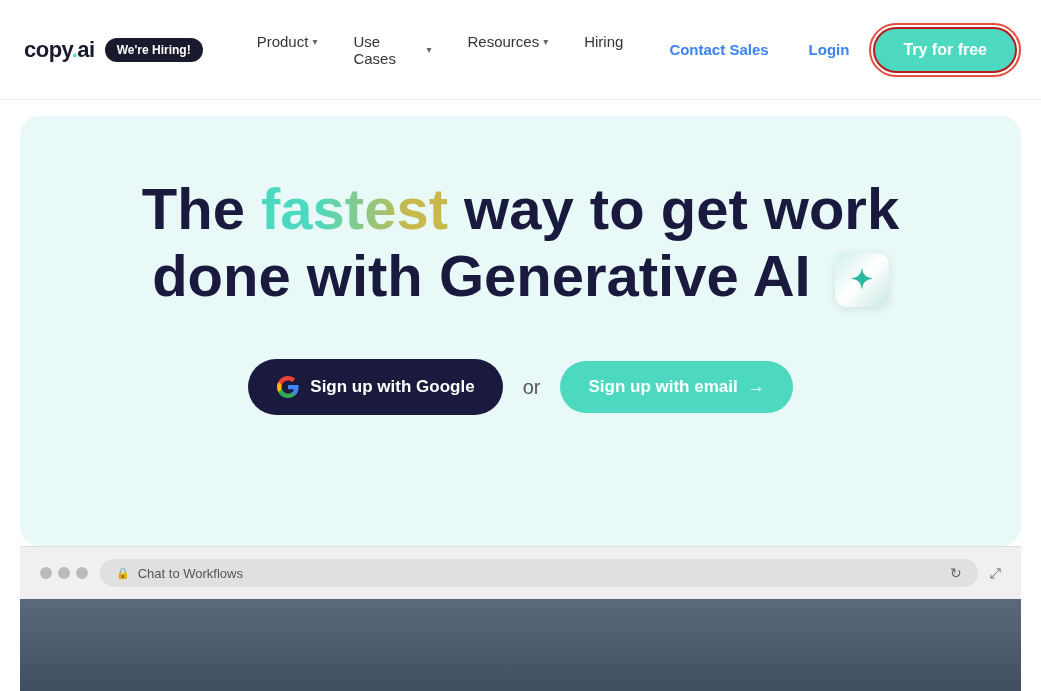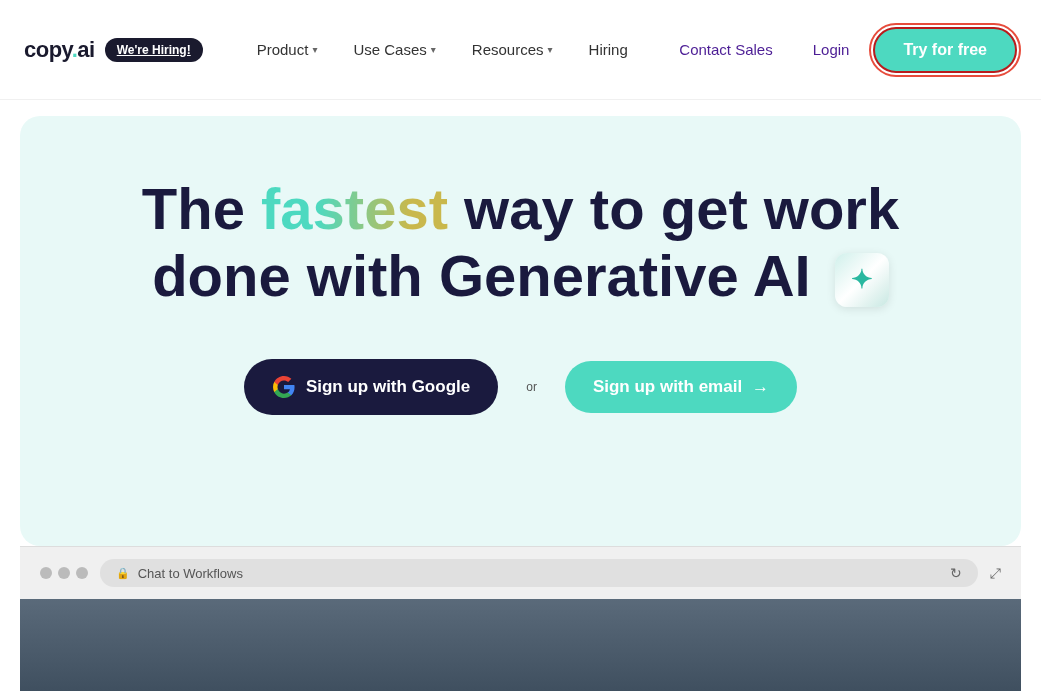--- a/index.html
+++ b/index.html
@@ -28,21 +28,20 @@
       letter-spacing: -0.5px;
     }
     .logo-dot { color: #4dd9c0; }
     .hiring-badge {
       background: #1a1a2e;
       color: #fff;
       font-size: 12px;
       font-weight: 600;
       padding: 5px 12px;
       border-radius: 20px;
-      text-decoration: underline;
     }
     .nav-links {
       display: flex;
       align-items: flex-start;
       gap: 8px;
       flex: 1;
     }
     .nav-item {
       display: flex;
       align-items: center;
@@ -60,22 +59,22 @@
     }
     .nav-right {
       display: flex;
       align-items: center;
       gap: 8px;
       margin-left: auto;
     }
     .nav-contact, .nav-login {
       padding: 8px 16px;
       font-size: 15px;
-      color: #4c1d95;
-      font-weight: 400;
+      color: #3b82f6;
+      font-weight: 700;
       cursor: pointer;
     }
     .try-free-btn {
       background: #4dd9c0;
       color: #fff;
       border: 2px solid #b91c1c;
       padding: 12px 28px;
       border-radius: 50px;
       font-size: 16px;
       font-weight: 600;
@@ -118,41 +117,41 @@
       margin-left: 8px;
       vertical-align: middle;
       font-size: 26px;
       color: #2ab8a0;
       box-shadow: 0 2px 10px rgba(0,0,0,0.1);
     }
     .cta-row {
       display: flex;
       align-items: center;
       justify-content: center;
-      gap: 28px;
+      gap: 20px;
     }
     .google-btn {
       display: flex;
       align-items: center;
       gap: 10px;
       background: #1a1a3e;
       color: #fff;
       padding: 16px 28px;
       border-radius: 50px;
       font-size: 17px;
       font-weight: 600;
       cursor: pointer;
       border: none;
     }
     .google-logo {
       width: 24px;
       height: 24px;
     }
     .or-text {
-      font-size: 12px;
+      font-size: 20px;
       color: #555;
       font-weight: 500;
     }
     .email-btn {
       display: flex;
       align-items: flex-end;
       gap: 10px;
       background: #4dd9c0;
       color: #fff;
       padding: 16px 28px;

